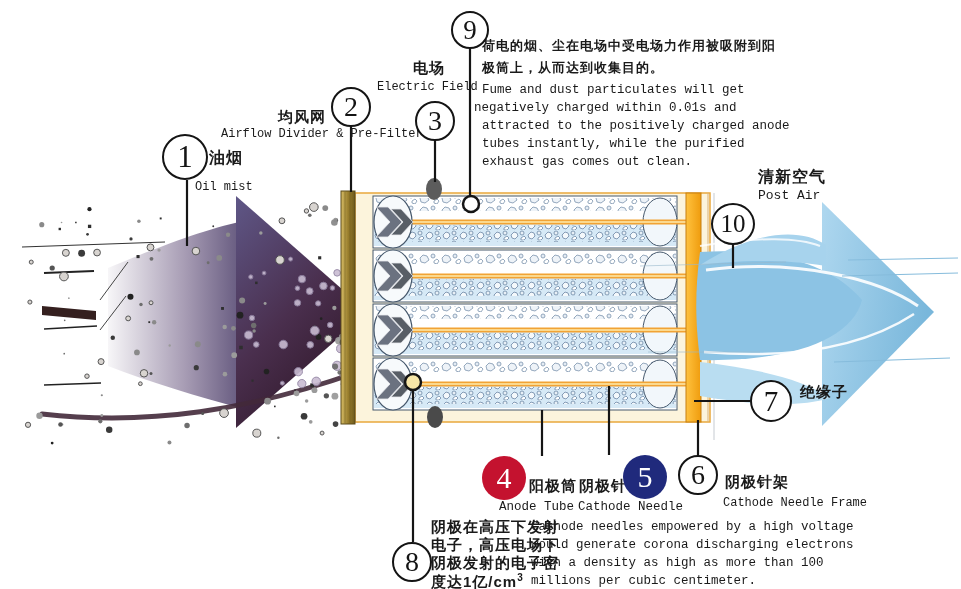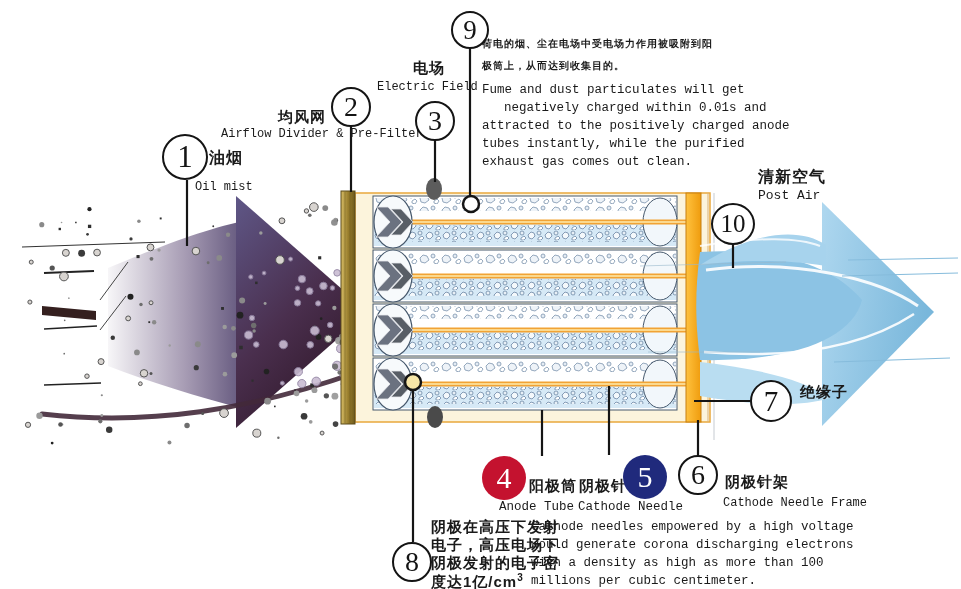--- a/index.html
+++ b/index.html
@@ -8,21 +8,21 @@
   #gfx{position:absolute;left:0;top:0;}
   .txt{position:absolute;white-space:nowrap;z-index:3;}
   .zh{font-weight:bold;font-size:15px;letter-spacing:1px;}
   .zh16{font-weight:bold;font-size:16px;letter-spacing:1px;}
   .en{font-family:"Liberation Mono",monospace;font-size:12.5px;}
   .en12{font-family:"Liberation Mono",monospace;font-size:12px;}
   .co{position:absolute;z-index:4;border:2.5px solid #141414;border-radius:50%;background:#fff;
       display:flex;align-items:center;justify-content:center;
       font-family:"Liberation Serif",serif;color:#141414;box-sizing:border-box;}
   .co.filled{border:none;color:#ffffff;}
-  .note-zh{font-weight:bold;font-size:10px;letter-spacing:1px;}
+  .note-zh{font-weight:bold;font-size:13px;letter-spacing:1px;}
   sup{font-size:10px;}
 </style>
 </head>
 <body>
 
 <div id="stage">
 
 <svg id="gfx" width="961" height="589" viewBox="0 0 961 589">
   <defs>
     <linearGradient id="gTail" x1="0" y1="0" x2="1" y2="0">
@@ -368,21 +368,21 @@
 
 <div class="txt zh" style="left:529px;top:477px;">阳极筒</div>
 <div class="txt en" style="left:499px;top:500px;">Anode Tube</div>
 
 <div class="txt zh" style="left:579px;top:477px;">阴极针</div>
 <div class="txt en" style="left:578px;top:500px;">Cathode Needle</div>
 
 <div class="txt note-zh" style="left:482px;top:37px;">荷电的烟、尘在电场中受电场力作用被吸附到阳</div>
 <div class="txt note-zh" style="left:482px;top:59px;">极筒上，从而达到收集目的。</div>
 <div class="txt en" style="left:482px;top:83px;">Fume and dust particulates will get</div>
-<div class="txt en" style="left:504px;top:101px;text-align:right;">negatively charged within 0.01s and</div>
+<div class="txt en" style="left:474px;top:101px;text-align:right;">negatively charged within 0.01s and</div>
 <div class="txt en" style="left:482px;top:119px;">attracted to the positively charged anode</div>
 <div class="txt en" style="left:482px;top:137px;">tubes instantly, while the purified</div>
 <div class="txt en" style="left:482px;top:155px;">exhaust gas comes out clean.</div>
 
 <div class="txt zh" style="left:431px;top:518px;">阴极在高压下发射</div>
 <div class="txt zh" style="left:431px;top:536px;">电子，高压电场下</div>
 <div class="txt zh" style="left:431px;top:554px;">阴极发射的电子密</div>
 <div class="txt zh" style="left:431px;top:572px;"><span>度达1亿/cm</span><sup>3</sup></div>
 <div class="txt en" style="left:531px;top:520px;">Cathode needles empowered by a high voltage</div>
 <div class="txt en" style="left:531px;top:538px;">would generate corona discharging electrons</div>

